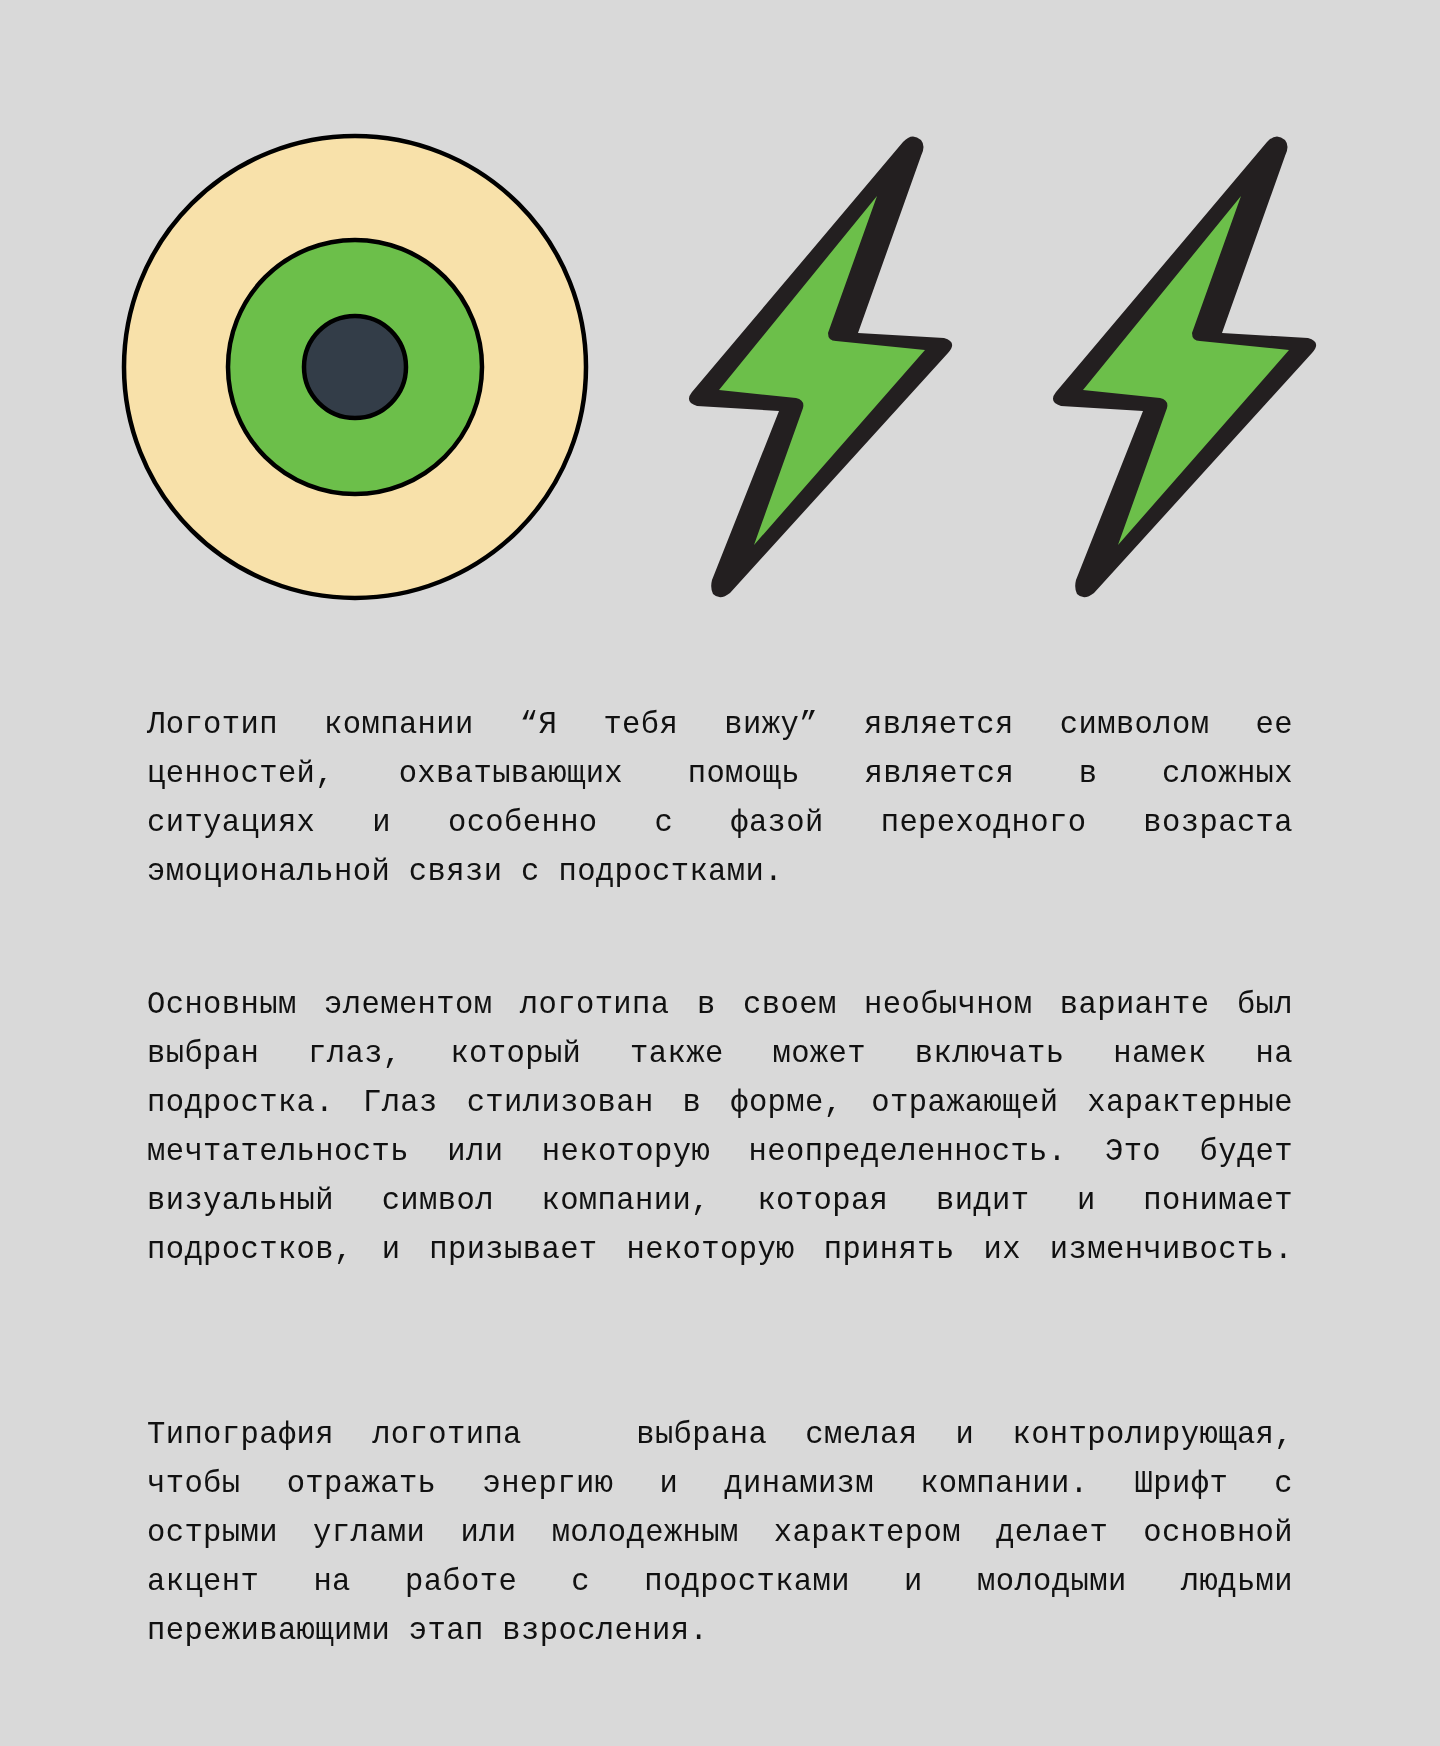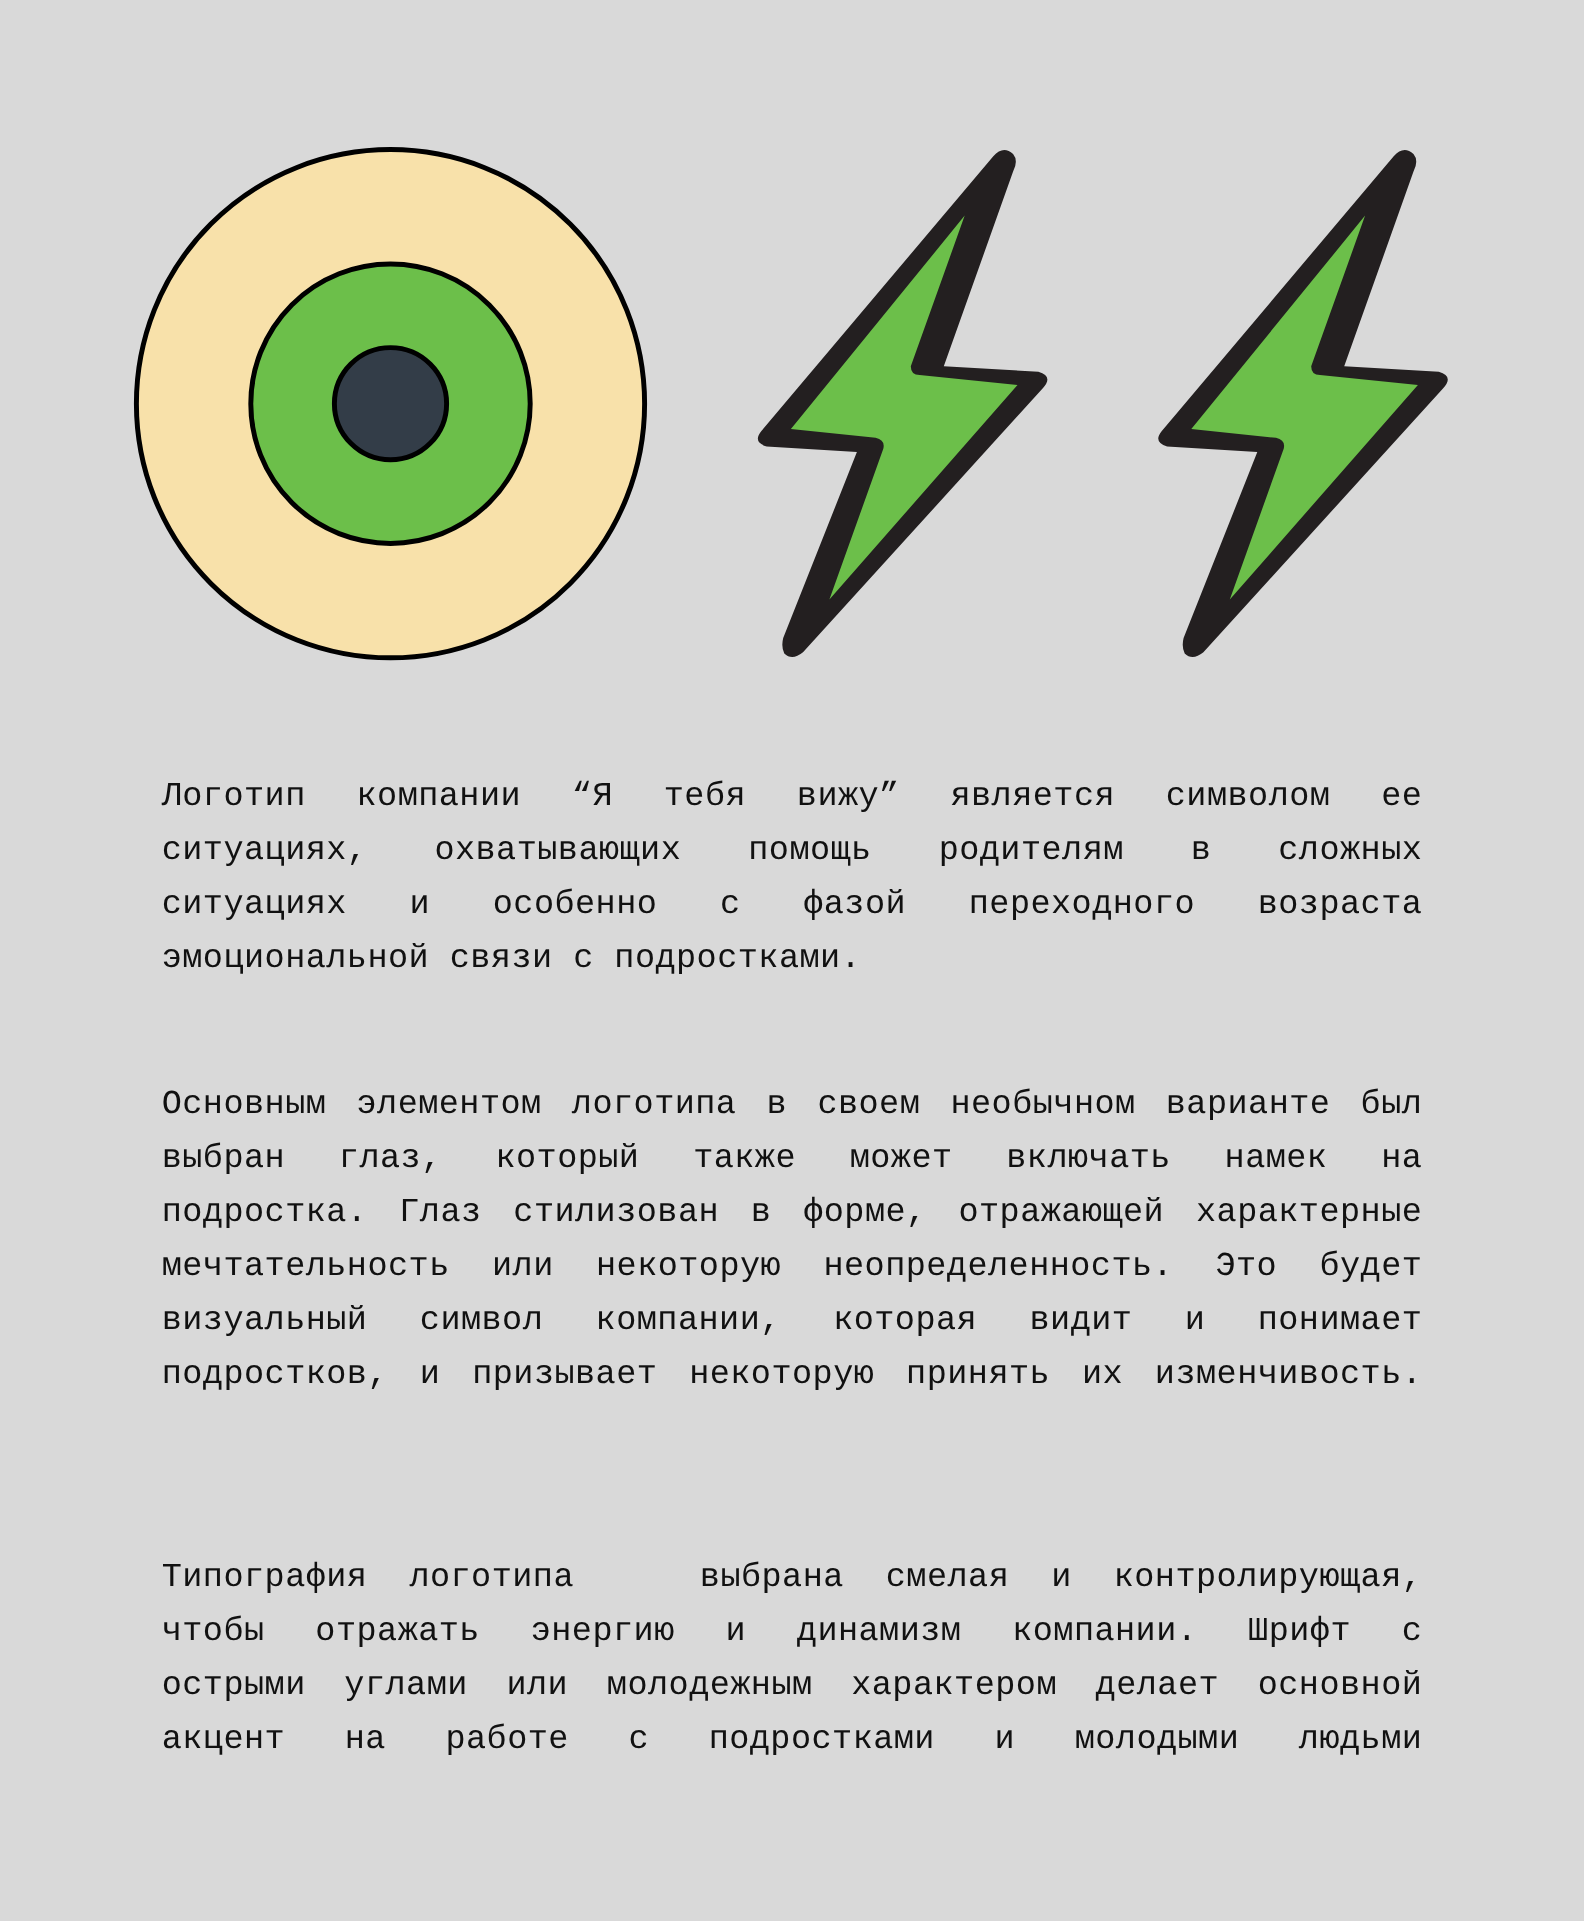--- a/index.html
+++ b/index.html
@@ -46,31 +46,32 @@
   </g>
   <g transform="translate(364,0)">
     <path d="M 903 142 Q 912 132 921 140 Q 926 146 921 156 L 858 333 L 944 338 Q 958 342 948 353 L 730 593 Q 720 601 713 594 Q 710 588 712 580 L 779 411 L 697 406 Q 684 402 692 392 Z" fill="#231f20"></path>
     <path d="M 877 196 L 828 333 Q 828 341 836 341 L 925 350 L 754 545 L 803 408 Q 805 400 796 398 L 719 390 Z" fill="#6cbf4a"></path>
   </g>
 </svg>
 
 <div class="text-block">
   <div class="para" style="top:701px">
     <span class="line just">Логотип компании “Я тебя вижу” является символом ее</span>
-    <span class="line just">ситуациях, охватывающих помощь родителям в сложных</span>
+    <span class="line just">ценностей, охватывающих помощь является в сложных</span>
     <span class="line just">ситуациях и особенно с фазой переходного возраста</span>
     <span class="line last">эмоциональной связи с подростками.</span>
   </div>
   <div class="para" style="top:981px">
     <span class="line just">Основным элементом логотипа в своем необычном варианте был</span>
     <span class="line just">выбран глаз, который также может включать намек на</span>
     <span class="line just">подростка. Глаз стилизован в форме, отражающей характерные</span>
     <span class="line just">мечтательность или некоторую неопределенность. Это будет</span>
     <span class="line just">визуальный символ компании, которая видит и понимает</span>
     <span class="line just">подростков, и призывает некоторую принять их изменчивость.</span>
   </div>
   <div class="para" style="top:1411px">
     <span class="line just">Типография логотипа &nbsp; выбрана смелая и контролирующая,</span>
     <span class="line just">чтобы отражать энергию и динамизм компании. Шрифт с</span>
     <span class="line just">острыми углами или молодежным характером делает основной</span>
     <span class="line just">акцент на работе с подростками и молодыми людьми</span>
+    <span class="line last">переживающими этап взросления.</span>
   </div>
 </div>
 
 </body></html>

